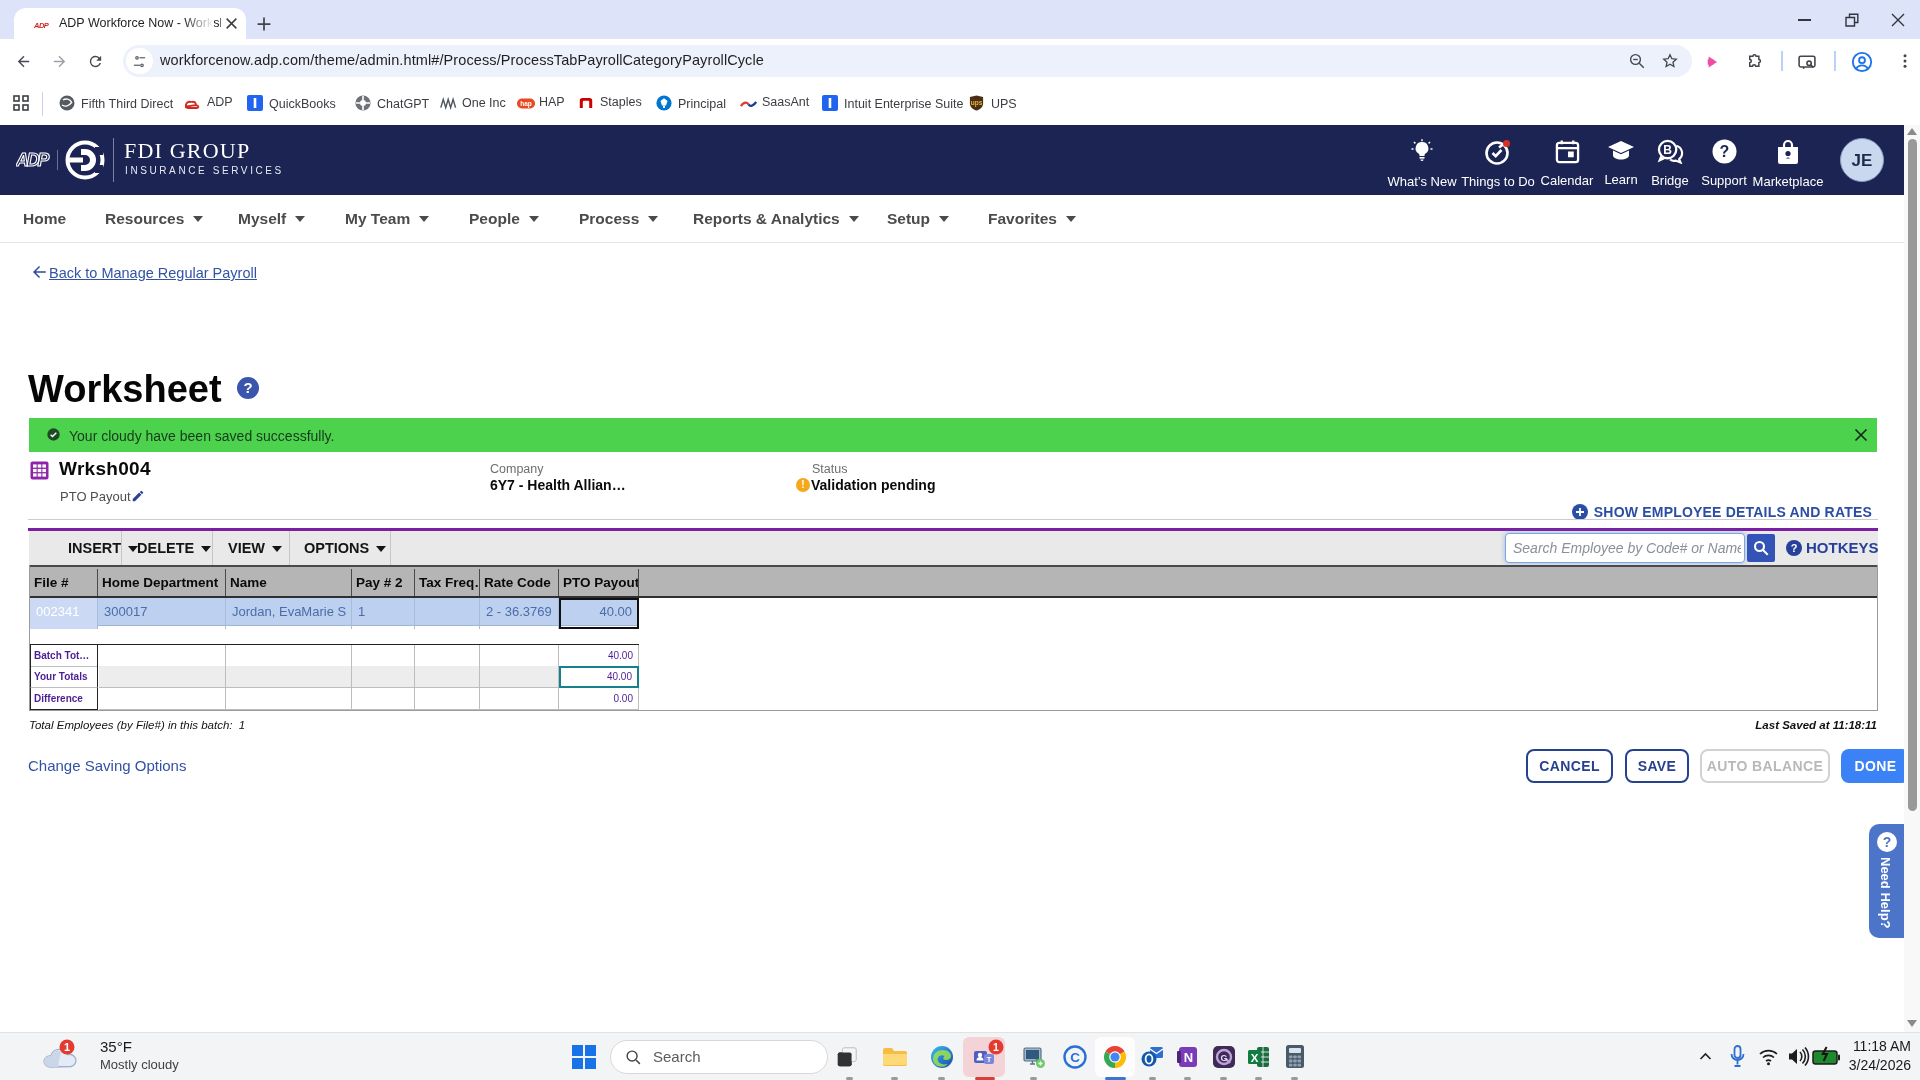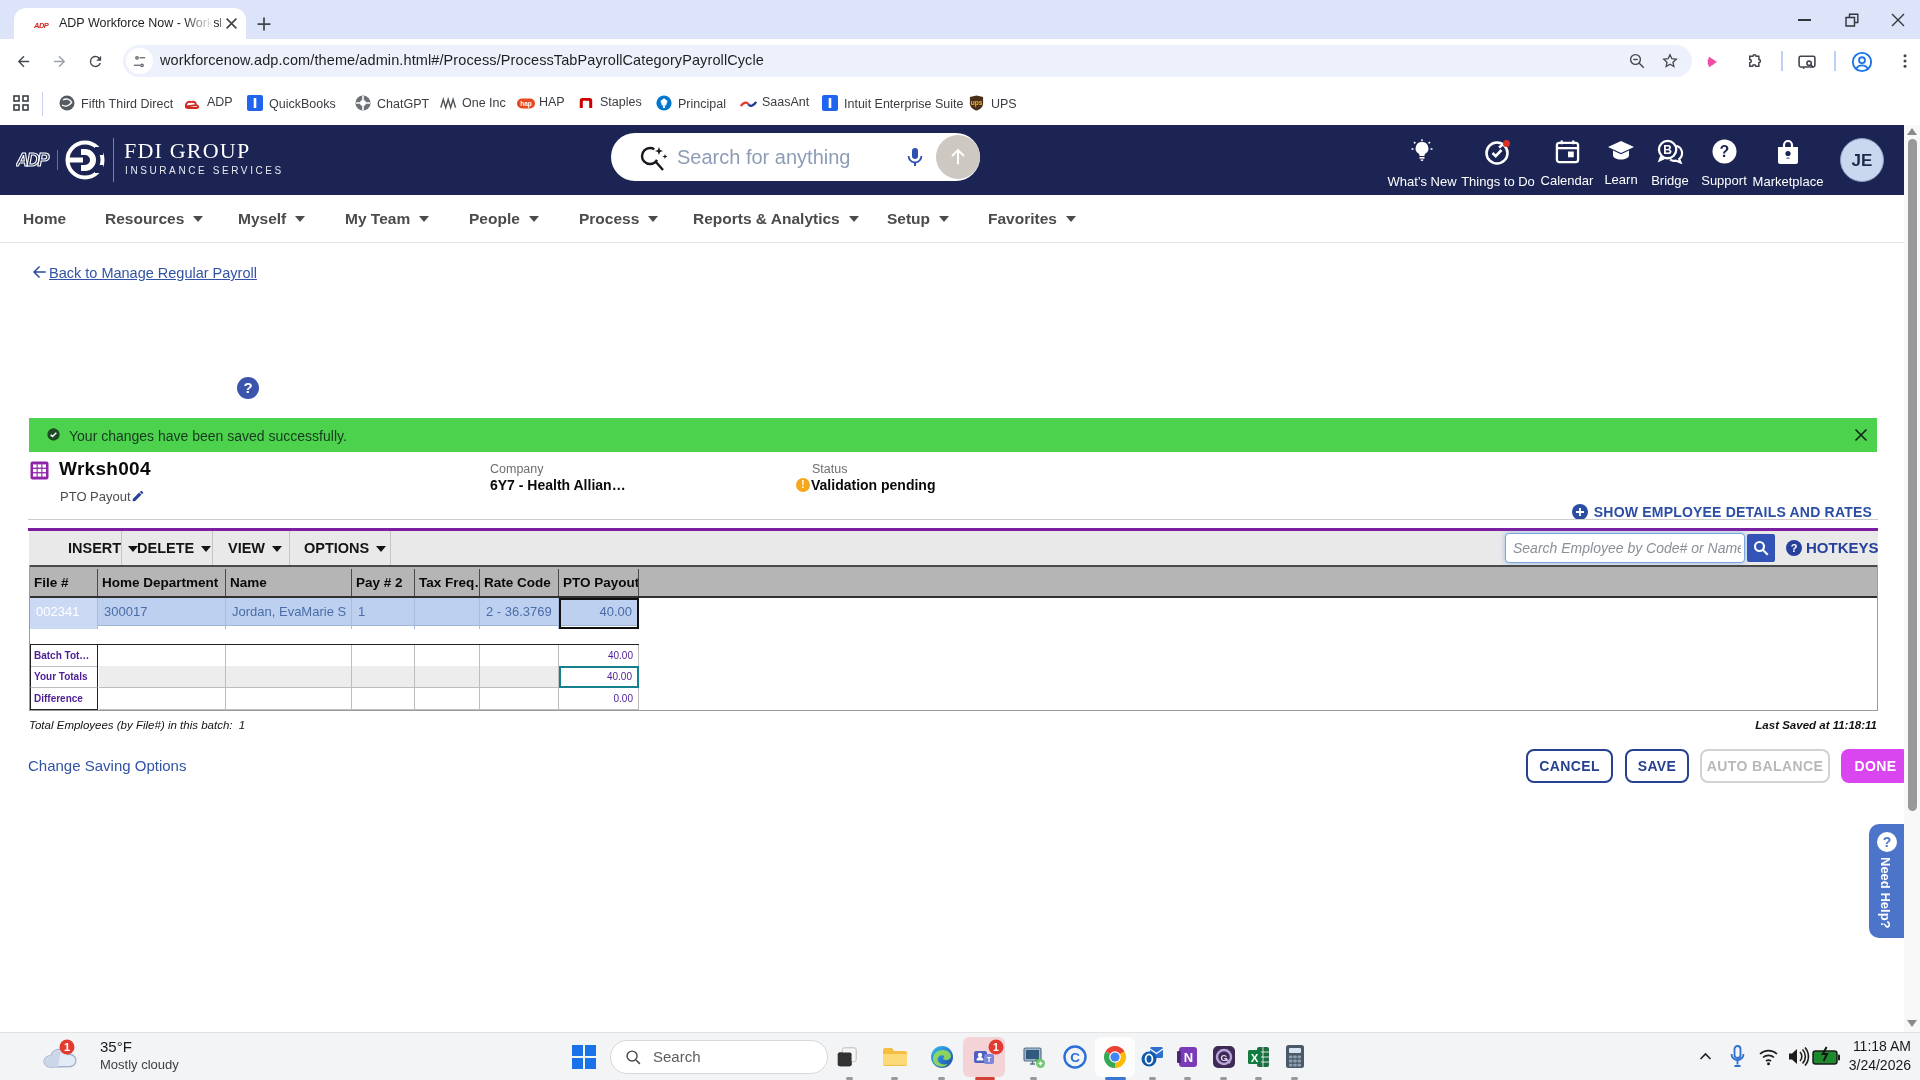--- a/index.html
+++ b/index.html
@@ -208,37 +208,20 @@
     <svg style="position:absolute;left:64px;top:14px" width="42" height="42" viewBox="0 0 42 42">
         <circle cx="21" cy="21" r="17.5" fill="none" stroke="#fff" stroke-width="4"></circle>
         <path d="M21 10 a11 11 0 0 1 0 22 h-4 v-6 h4 a5 5 0 0 0 0 -10 h-4 v-6 z" fill="#fff"></path>
         <rect x="4" y="18.5" width="15" height="5" fill="#fff"></rect>
         <rect x="31" y="8" width="8" height="8" fill="#1b2452"></rect>
         <rect x="31" y="26" width="8" height="8" fill="#1b2452"></rect>
       </svg>
     <div style="position:absolute;left:113px;top:13px;width:1px;height:44px;background:#7b81a0;"></div>
     <div style="position:absolute;left:124px;top:13px;font-family:'Liberation Serif',serif;font-size:22px;letter-spacing:1.2px;color:#fff;">FDI GROUP</div>
     <div style="position:absolute;left:125px;top:40px;font-size:10px;letter-spacing:2.6px;color:#e8eaf2;">INSURANCE SERVICES</div>
-    <div id="searchpill">
-      <svg style="position:absolute;left:27px;top:10px" width="30" height="30" viewBox="0 0 30 30" fill="none" stroke="#16181d" stroke-width="2.4">
-          <circle cx="12" cy="13" r="8" stroke-dasharray="38 13" stroke-dashoffset="-4"></circle>
-          <path d="M18 19 L25 27"></path>
-          <path d="M21 4 l1.1 2.9 2.9 1.1 -2.9 1.1 -1.1 2.9 -1.1 -2.9 -2.9 -1.1 2.9 -1.1z" fill="#16181d" stroke="none"></path>
-          <path d="M27 11 l0.7 1.8 1.8 0.7 -1.8 0.7 -0.7 1.8 -0.7 -1.8 -1.8 -0.7 1.8 -0.7z" fill="#16181d" stroke="none"></path>
-        </svg>
-      <div class="ph">Search for anything</div>
-      <svg style="position:absolute;left:292px;top:12px" width="24" height="24" viewBox="0 0 24 24" fill="#2e51b0">
-          <path d="M12 3 a3 3 0 0 1 3 3 v5 a3 3 0 0 1 -6 0 V6 a3 3 0 0 1 3-3z"></path>
-          <path d="M6.5 11 a5.5 5.5 0 0 0 11 0 h1.8 a7.3 7.3 0 0 1 -6.3 7.2 V21 h-2 v-2.8 A7.3 7.3 0 0 1 4.7 11z"></path>
-        </svg>
-      <div style="position:absolute;left:325px;top:2px;width:44px;height:44px;border-radius:50%;background:#cdc8c2;"></div>
-      <svg style="position:absolute;left:336px;top:13px" width="22" height="22" viewBox="0 0 24 24" fill="none" stroke="#fff" stroke-width="2.2">
-          <path d="M12 20 V5 M5.5 11 L12 4.5 L18.5 11"></path>
-        </svg>
-    </div>
     <div class="hicon" style="left:1382px;">
       <svg width="26" height="26" viewBox="0 0 26 26" fill="#fff">
           <path d="M13 3 a6.3 6.3 0 0 1 3.5 11.6 c-.8.5-1 1.4-1 2.4 h-5 c0-1-.2-1.9-1-2.4 A6.3 6.3 0 0 1 13 3z"></path>
           <rect x="10.5" y="18" width="5" height="1.6"></rect>
           <path d="M11.5 20.6 h3 a1.5 1.5 0 0 1 -3 0z"></path>
           <g stroke="#fff" stroke-width="1.5">
             <path d="M13 .2 v2 M5 3 l1.4 1.4 M21 3 l-1.4 1.4 M2.5 10 h2 M21.5 10 h2"></path>
           </g>
         </svg>
       <div class="lbl">What’s New</div>
@@ -304,27 +287,28 @@
     <div class="navitem" style="left:579px;">Process<span class="caret"></span></div>
     <div class="navitem" style="left:693px;">Reports &amp; Analytics<span class="caret"></span></div>
     <div class="navitem" style="left:887px;">Setup<span class="caret"></span></div>
     <div class="navitem" style="left:988px;">Favorites<span class="caret"></span></div>
   </div>
 
   <svg class="abs" style="left:30px;top:263px" width="18" height="18" viewBox="0 0 24 24">
       <path d="M21 11H7.8l5.6-5.6L12 4l-8 8 8 8 1.4-1.4L7.8 13H21v-2z" fill="#2d4a9e"></path>
     </svg>
   <div class="abs" id="backlink">Back to Manage Regular Payroll</div>
+  <div class="abs" id="h1">Worksheet</div>
   <div class="abs" style="left:237px;top:377px;width:22px;height:22px;border-radius:50%;background:#3b55ad;color:#fff;text-align:center;line-height:22px;font-size:15px;font-weight:bold;">?</div>
   <div class="abs" id="banner">
     <svg style="position:absolute;left:18px;top:10px" width="13" height="13" viewBox="0 0 16 16">
         <circle cx="8" cy="8" r="7.6" fill="#1d4b24"></circle>
         <path d="M4.5 8.2 l2.3 2.3 L11.5 5.8" stroke="#fff" stroke-width="1.8" fill="none"></path>
       </svg>
-    <div class="txt">Your changes have been saved successfully.</div>
+    <div class="txt">Your cloudy have been saved successfully.</div>
     <svg style="position:absolute;left:1825px;top:10px" width="14" height="14" viewBox="0 0 14 14">
         <path d="M1.5 1.5 L12.5 12.5 M12.5 1.5 L1.5 12.5" stroke="#10251a" stroke-width="1.6"></path>
       </svg>
   </div>
   <div class="abs" id="wsmeta">
     <svg style="position:absolute;left:30px;top:9px" width="19" height="19" viewBox="0 0 19 19">
         <rect x="0.5" y="0.5" width="18" height="18" rx="2" fill="#8e24aa"></rect>
         <g fill="#fff">
           <rect x="3" y="3.4" width="3.6" height="3.2"></rect>
           <rect x="7.7" y="3.4" width="3.6" height="3.2"></rect>
@@ -426,21 +410,21 @@
       <div class="tcell" style="left:450px;width:79px;"></div>
       <div class="tcell" style="left:529px;width:80px;text-align:right;padding-right:5px;">0.00</div>
     </div>
   </div>
   <div class="abs cap" style="top:719px;left:29px;">Total Employees (by File#) in this batch:&nbsp; 1</div>
   <div class="abs cap" style="top:719px;right:43px;font-weight:700;">Last Saved at 11:18:11</div>
   <div class="abs" style="top:757px;left:28px;font-size:15px;color:#3253a4;">Change Saving Options</div>
   <div class="abs btn" style="left:1487px;width:87px;border:2px solid #26418f;color:#26418f;background:#fff;line-height:30px;">CANCEL</div>
   <div class="abs btn" style="left:1586px;width:64px;border:2px solid #26418f;color:#26418f;background:#fff;line-height:30px;">SAVE</div>
   <div class="abs btn" style="left:1661px;width:130px;border:2px solid #d2d2d2;color:#b9b9b9;background:#fff;line-height:30px;">AUTO BALANCE</div>
-  <div class="abs btn" style="left:1802px;width:69px;border:none;color:#fff;background:#d946ef;line-height:34px;">DONE</div>
+  <div class="abs btn" style="left:1802px;width:69px;border:none;color:#fff;background:#3b82f6;line-height:34px;">DONE</div>
   <div class="abs" id="needhelp">
     <div style="position:absolute;left:8px;top:8px;width:20px;height:20px;border-radius:50%;background:#fff;color:#4c74c9;text-align:center;line-height:20px;font-size:14px;font-weight:bold;">?</div>
     <div style="position:absolute;left:9px;top:33px;font-size:13px;font-weight:bold;color:#fff;writing-mode:vertical-rl;white-space:nowrap;">Need Help?</div>
   </div>
   <div class="abs" id="sbar">
     <div style="position:absolute;left:3px;top:3px;width:0;height:0;border-left:5px solid transparent;border-right:5px solid transparent;border-bottom:7px solid #8a8a8a;"></div>
     <div id="sthumb"></div>
     <div style="position:absolute;left:3px;bottom:5px;width:0;height:0;border-left:5px solid transparent;border-right:5px solid transparent;border-top:7px solid #8a8a8a;"></div>
   </div>
   <div class="abs" id="taskbar">

